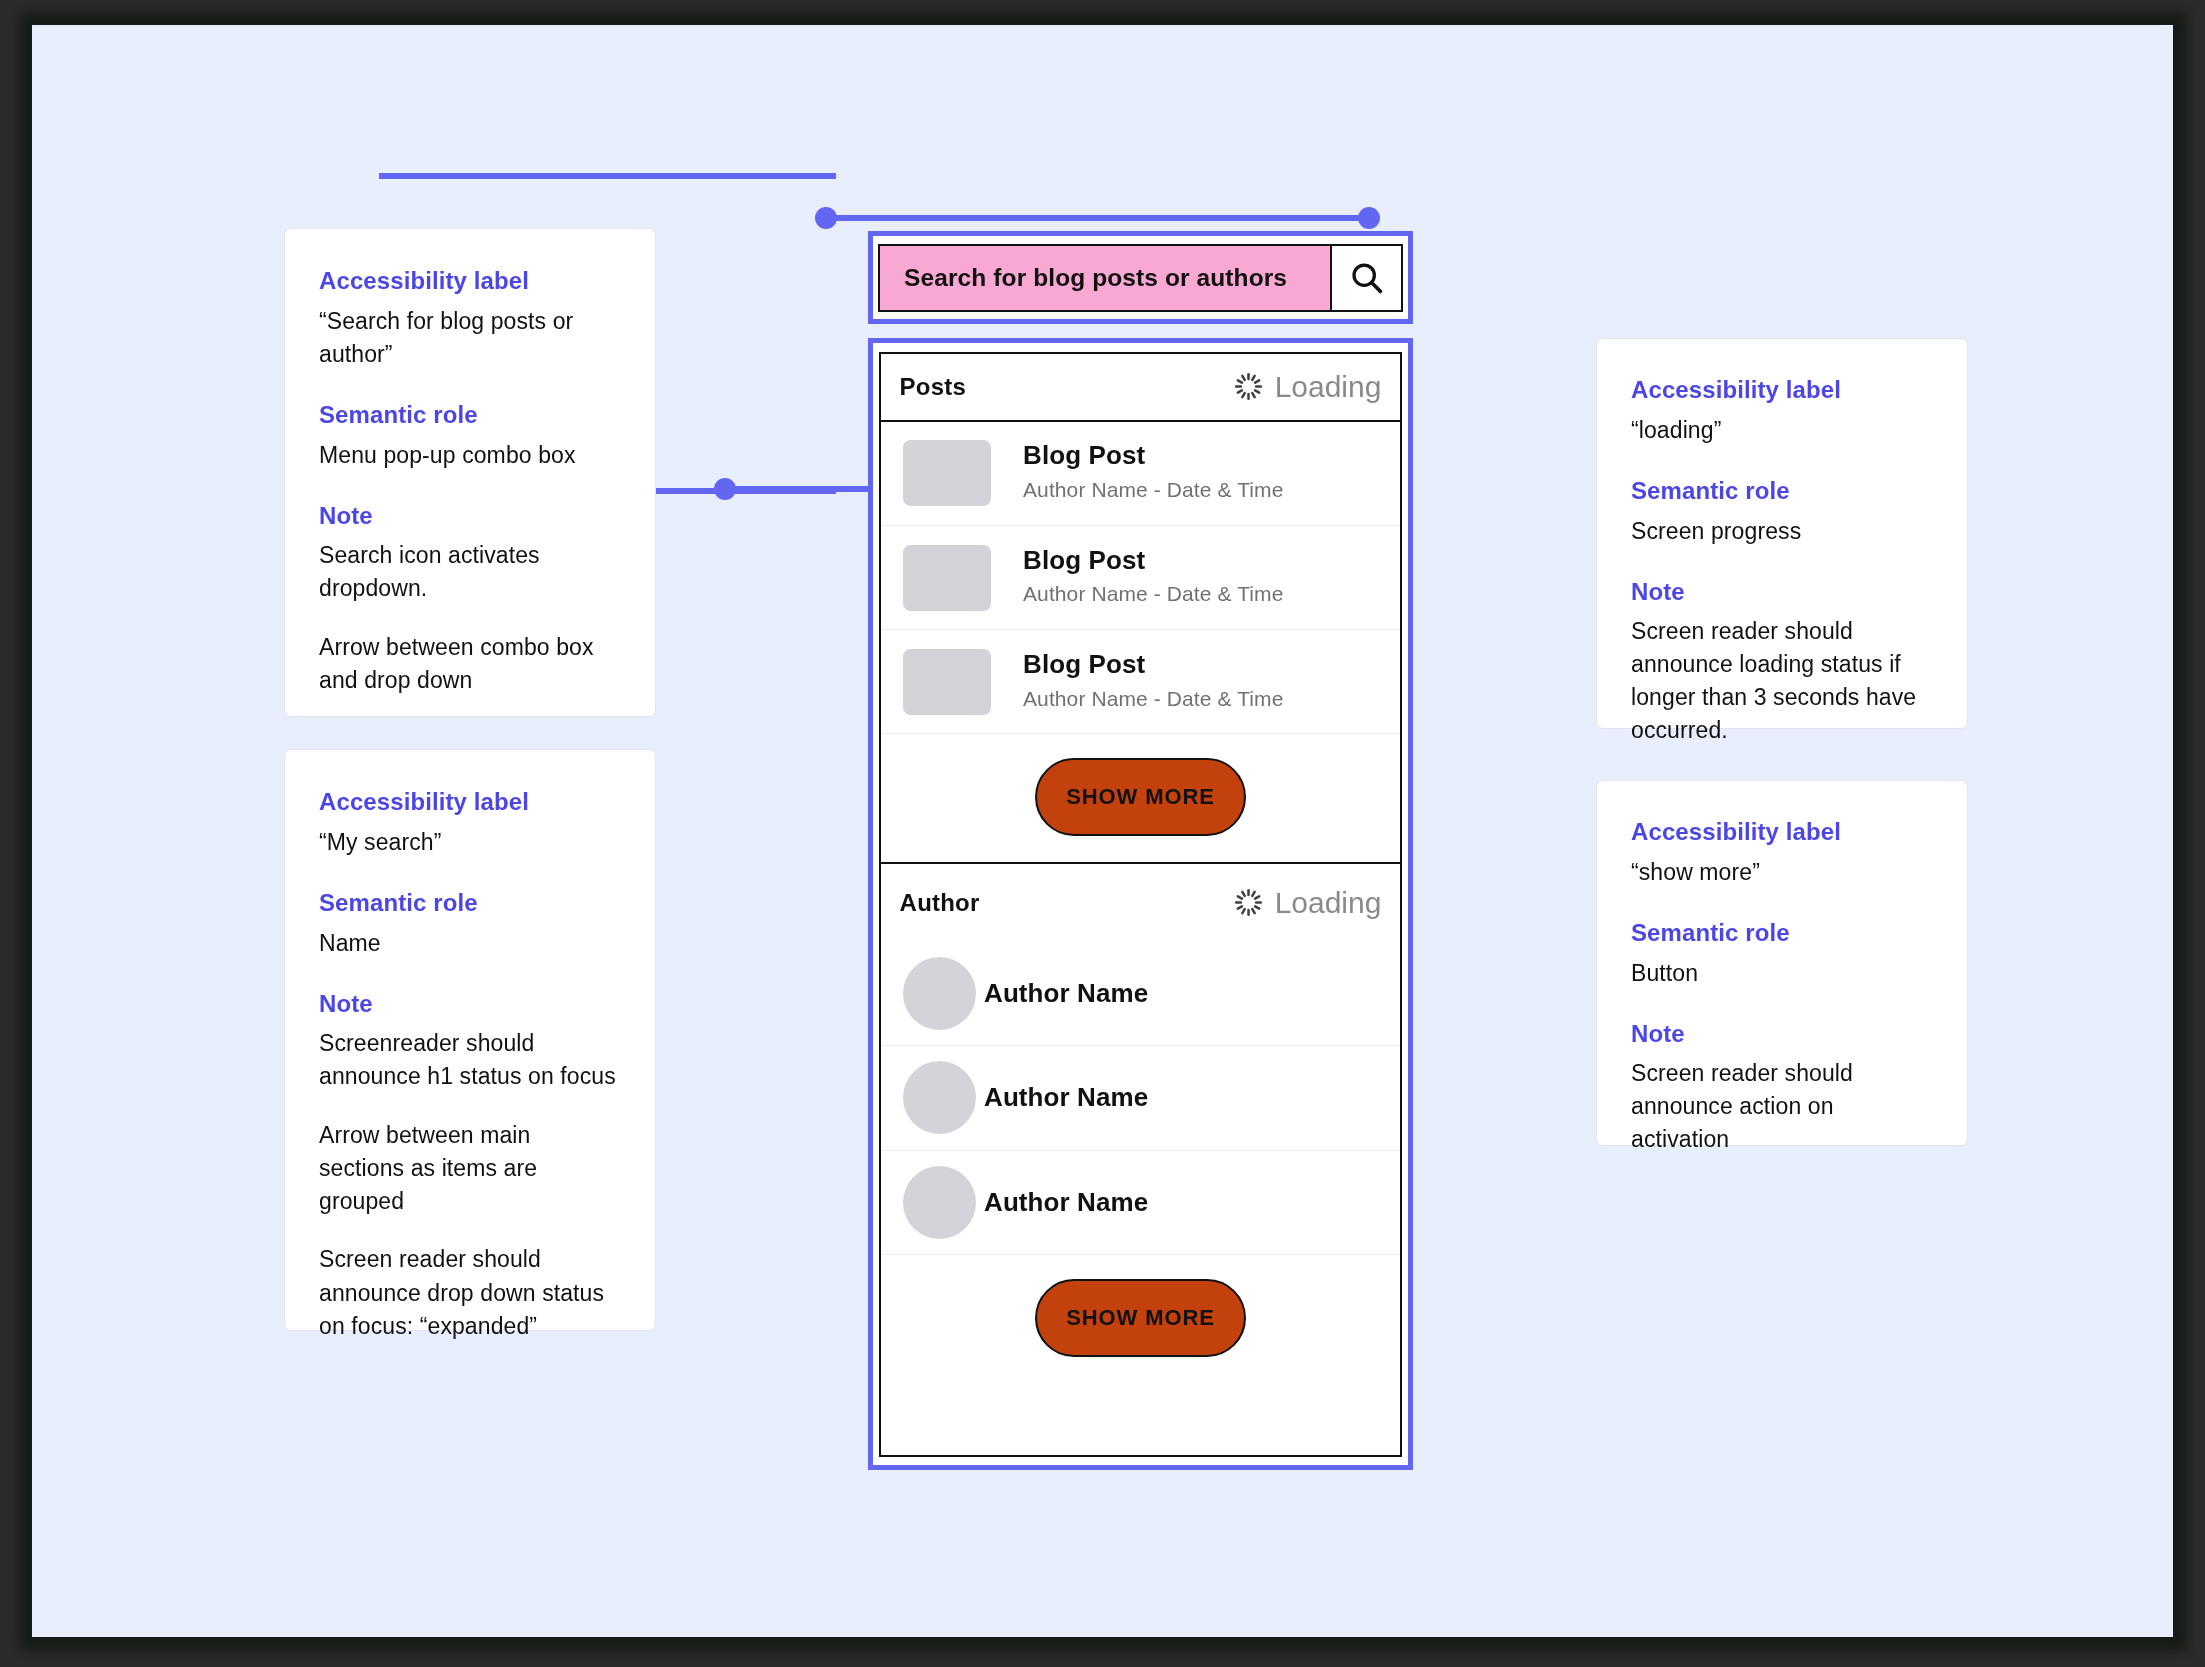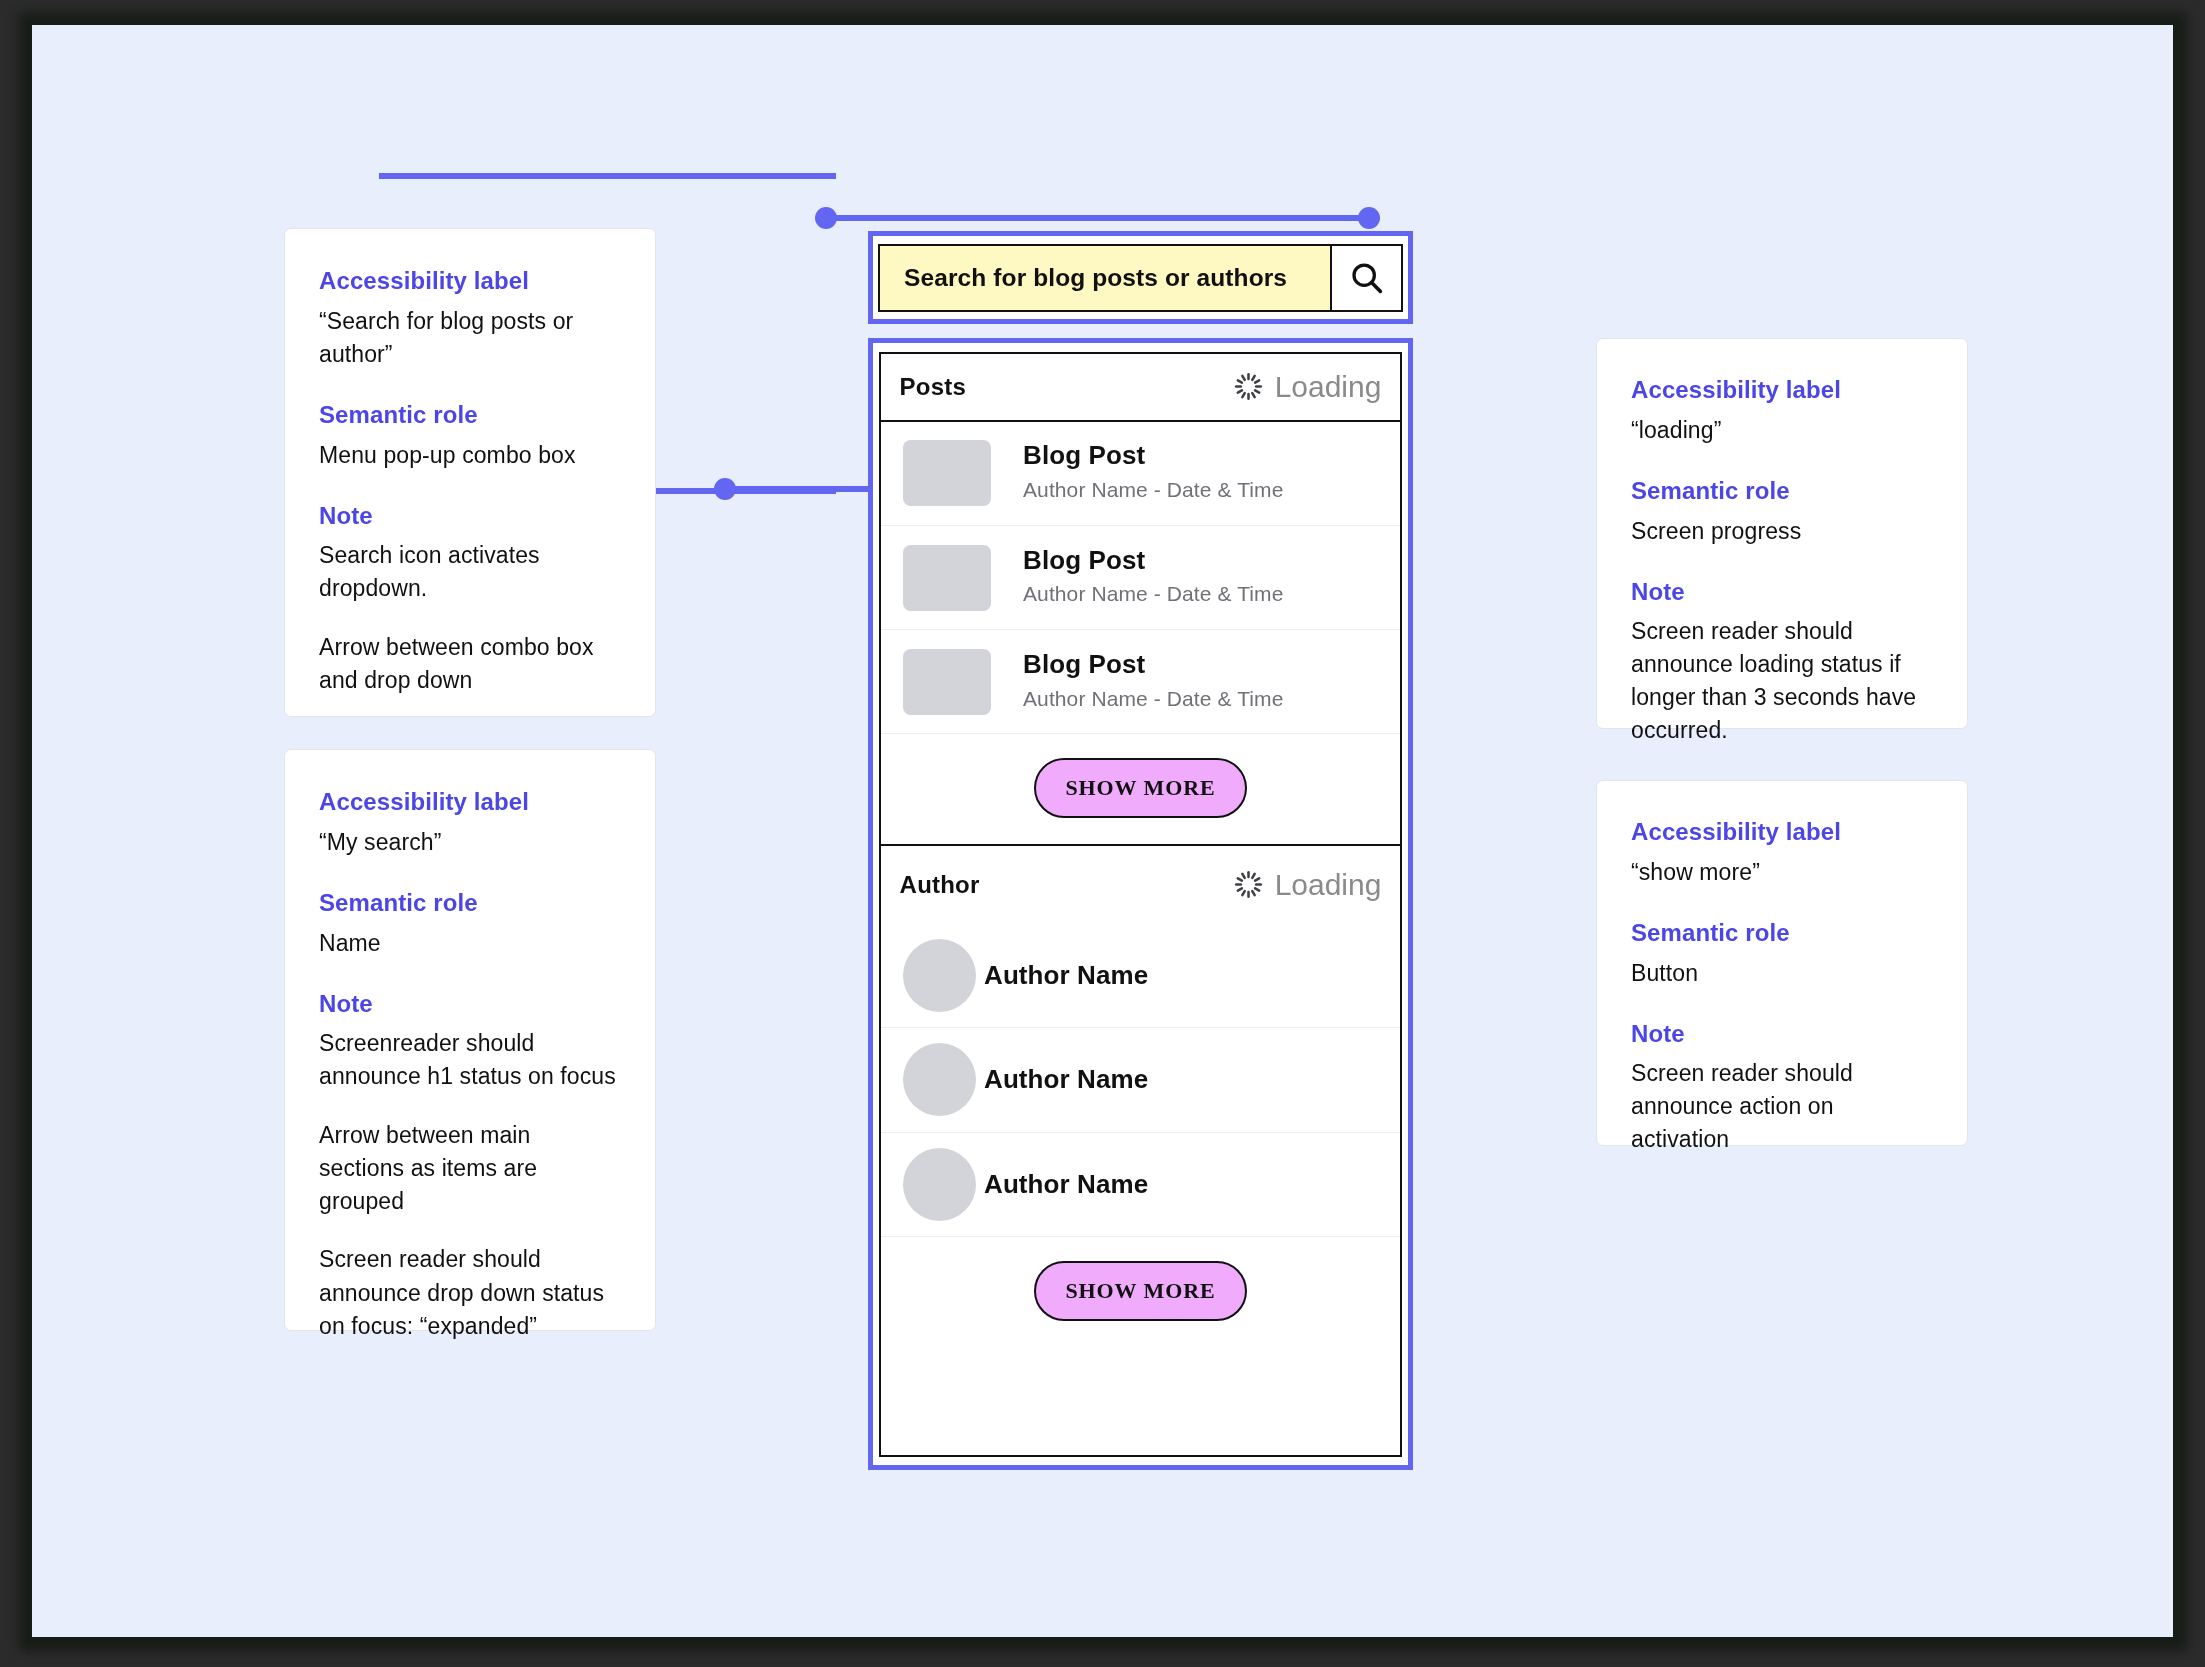--- a/index.html
+++ b/index.html
@@ -86,21 +86,21 @@
     width: 545px; height: 93px;
     border: 5.1px solid #6366f1;
     background: #ffffff;
     box-sizing: border-box;
   }
   #searchbar-inner {
     position: absolute;
     left: 5.1px; top: 7.6px;
     right: 5.1px; bottom: 7.6px;
     border: 2.5px solid #111111;
-    background: #fef9c3;
+    background: #f9a8d4;
     box-sizing: border-box;
     display: flex;
     align-items: stretch;
   }
   #search-input-label {
     flex: 1;
     display: flex;
     align-items: center;
     padding-left: 24px;
     font-size: 24.5px;
@@ -198,27 +198,27 @@
     display: flex;
     justify-content: center;
     align-items: center;
     padding: 24px 0 25.4px 0;
     flex: none;
   }
   .showmore-wrap.bordered { border-bottom: 2.5px solid #111111; }
   .showmore-btn {
     border: 2.5px solid #111111;
     border-radius: 51px;
-    background: #f0abfc;
+    background: #c2410c;
     color: #111111;
     font-size: 22px;
     font-weight: 700;
     letter-spacing: 0.9px;
-    padding: 17px 29px;
-    font-family: Liberation Serif, serif;
+    padding: 26px 29px;
+    font-family: Liberation Sans, sans-serif;
     line-height: 1;
   }
 
   .author-row {
     display: flex;
     align-items: center;
     gap: 8px;
     padding: 15.2px 22px;
     border-bottom: 1.7px solid #ededf1;
     box-sizing: border-box;

